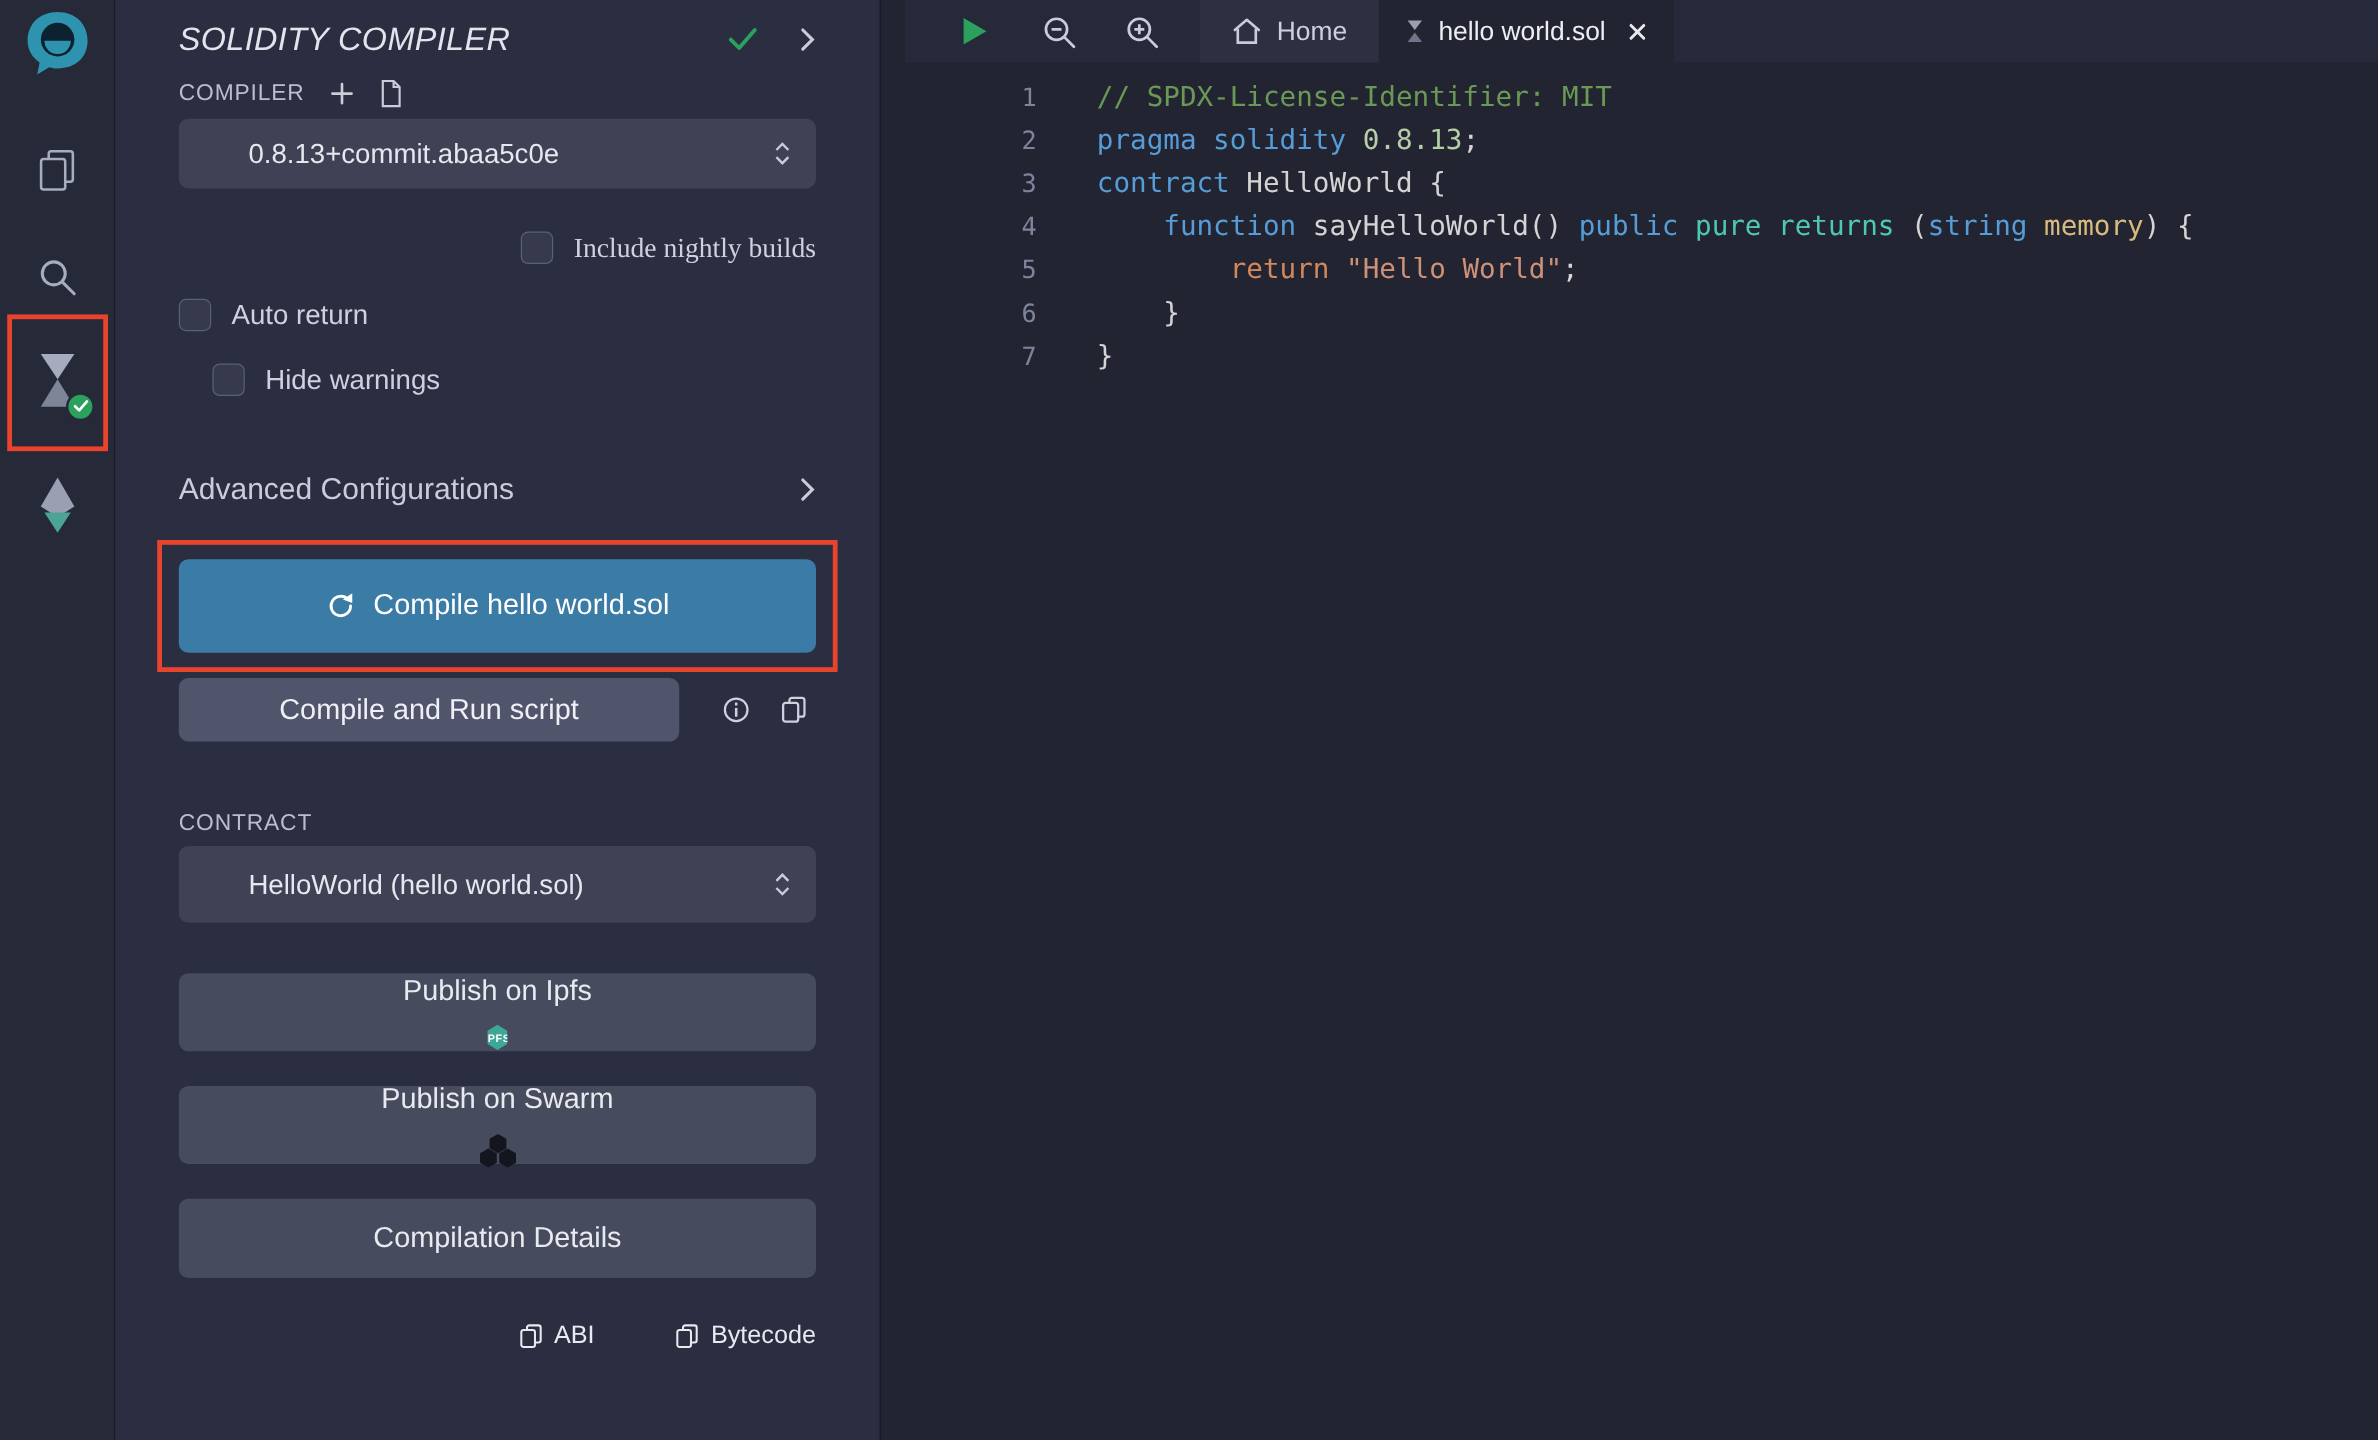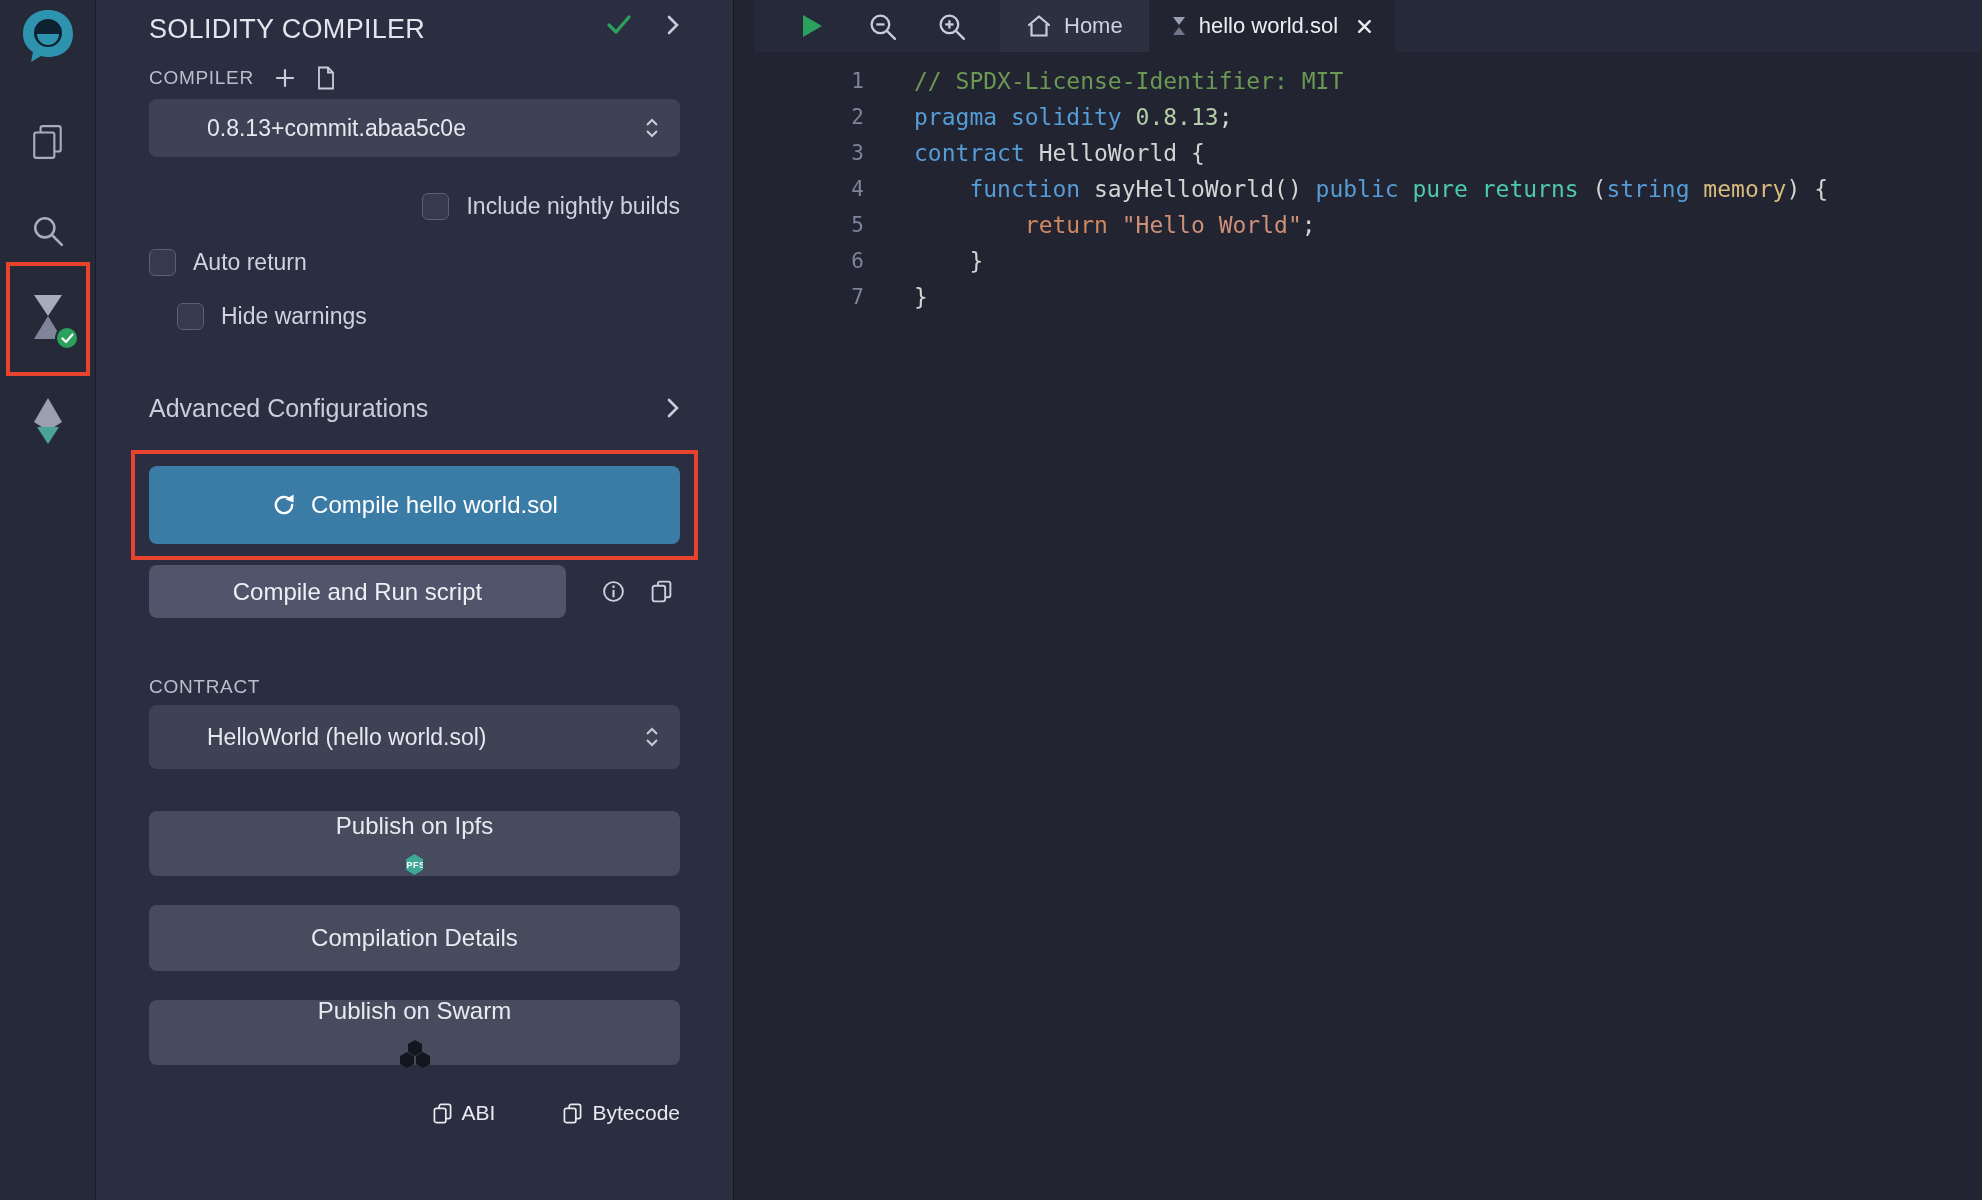--- a/index.html
+++ b/index.html
@@ -13,28 +13,28 @@
   .ib-logo{top:8px;}
   .ib-files{top:124px;}
   .ib-search{top:214px;}
   .ib-box{position:absolute;left:6px;top:262px;width:84px;height:114px;border:4px solid var(--annotation-red,#E8432D);display:flex;align-items:center;justify-content:center;}
   .ib-compile{position:relative;}
   .ib-badge{position:absolute;right:-9px;bottom:-4px;width:24px;height:24px;border-radius:50%;background:var(--accent-green,#27A05C);display:flex;align-items:center;justify-content:center;border:2px solid var(--iconbar-bg,#262938);}
   .ib-eth{top:396px;}
 
   
   .sidepanel{width:638px;flex-shrink:0;background:var(--panel-bg,#2B2E41);padding:14px 53px 0;border-right:1px solid #14161f;position:relative;}
-  .ptitle-row{display:flex;align-items:flex-start;height:38px;}
+  .ptitle-row{display:flex;align-items:center;height:38px;font-style:italic;}
   .ptitle{flex:1;font-size:27px;color:#E3E5ED;letter-spacing:.3px;}
   .ptitle-check{margin-right:34px;display:flex;}
   .compiler-row{margin-top:14px;height:24px;display:flex;align-items:center;gap:20px;font-size:19px;letter-spacing:.7px;color:#B9BDCC;}
   .dd{margin-top:9px;height:58px;background:var(--control-bg,#3E4254);border-radius:8px;display:flex;align-items:center;padding:0 18px 0 20px;color:#E6E8EF;font-size:23px;cursor:pointer;}
   .dd .val{flex:1;white-space:nowrap;overflow:hidden;margin-left:38px;}
   .cbrow{display:flex;align-items:center;gap:17px;color:#CFD2DE;font-size:23px;height:27px;}
-  .cbrow.right{justify-content:flex-end;}
+  .cbrow.right{justify-content:flex-end;font-family:Liberation Serif, serif;}
   .checkbox{width:27px;height:27px;border-radius:6px;background:#363A4C;border:1px solid #5A6078;flex-shrink:0;cursor:pointer;}
   .mt36{margin-top:36px;}.mt29{margin-top:29px;}.mt27{margin-top:27px;padding-left:28px;}
   .advanced{margin-top:62px;height:32px;display:flex;align-items:center;color:#C9CCD9;font-size:25px;cursor:pointer;}
   .advanced .lbl{flex:1;}
   .compile-box{margin:26px -18px 0;border:4px solid var(--annotation-red,#E8432D);padding:12px 14px;}
   .btn{border:none;border-radius:8px;display:flex;align-items:center;justify-content:center;gap:14px;cursor:pointer;font-family:inherit;}
   .btn-compile{width:100%;height:78px;background:var(--button-blue,#3B7CA6);color:#FFFFFF;font-size:24px;}
   .cr-row{margin-top:5px;display:flex;align-items:center;}
   .btn-cr{width:417px;height:53px;background:var(--button-gray,#50556B);color:#EFF0F5;font-size:24px;}
   .cr-icons{display:flex;align-items:center;gap:26px;margin-left:36px;color:#CDD1DD;}
@@ -212,33 +212,33 @@
             <path d="M5 16 L10 21 L15 16" fill="none" stroke="#C9CDD9" stroke-width="2"></path>
           </svg>
       </span>
     </div>
 
     <button class="btn btn-pub mtA">
       <span>Publish on Ipfs</span>
       <span class="hex">IPFS</span>
     </button>
 
-    <button class="btn btn-details">
-      <span>Compilation Details</span>
-    </button>
-
     <button class="btn btn-pub" style="margin-top:29px;">
       <span>Publish on Swarm</span>
       <span style="display:flex;">
         <svg width="32" height="30" viewBox="0 0 32 30">
           <polygon points="16,1 23,5 23,13 16,17 9,13 9,5" fill="#14161F"></polygon>
           <polygon points="8,13 15,17 15,25 8,29 1,25 1,17" fill="#14161F"></polygon>
           <polygon points="24,13 31,17 31,25 24,29 17,25 17,17" fill="#14161F"></polygon>
         </svg>
       </span>
+    </button>
+
+    <button class="btn btn-details">
+      <span>Compilation Details</span>
     </button>
 
     <div class="abi-row">
       <span class="abi-item">
         <span style="display:flex;">
           <svg width="19" height="21" viewBox="0 0 20 22">
               <rect x="6.5" y="1.5" width="12" height="15" rx="2" fill="none" stroke="#E9EAF0" stroke-width="1.8"></rect>
               <rect x="1.5" y="5.5" width="12" height="15" rx="2" style="fill:var(--panel-bg,#2B2E41)" stroke="#E9EAF0" stroke-width="1.8"></rect>
             </svg>
         </span>

